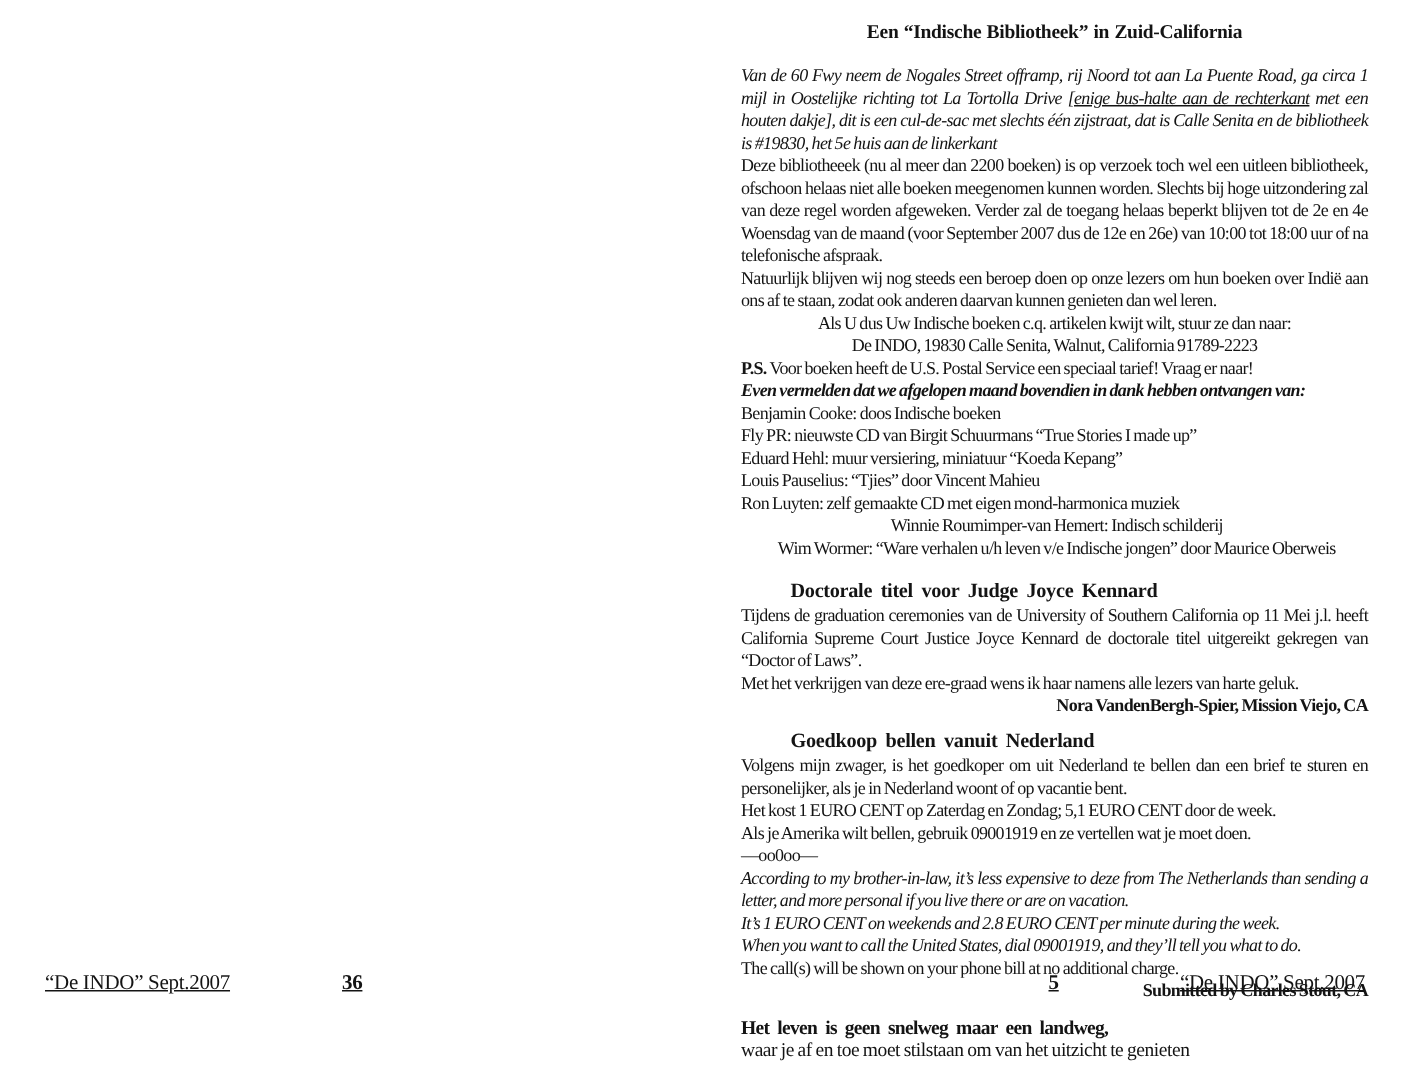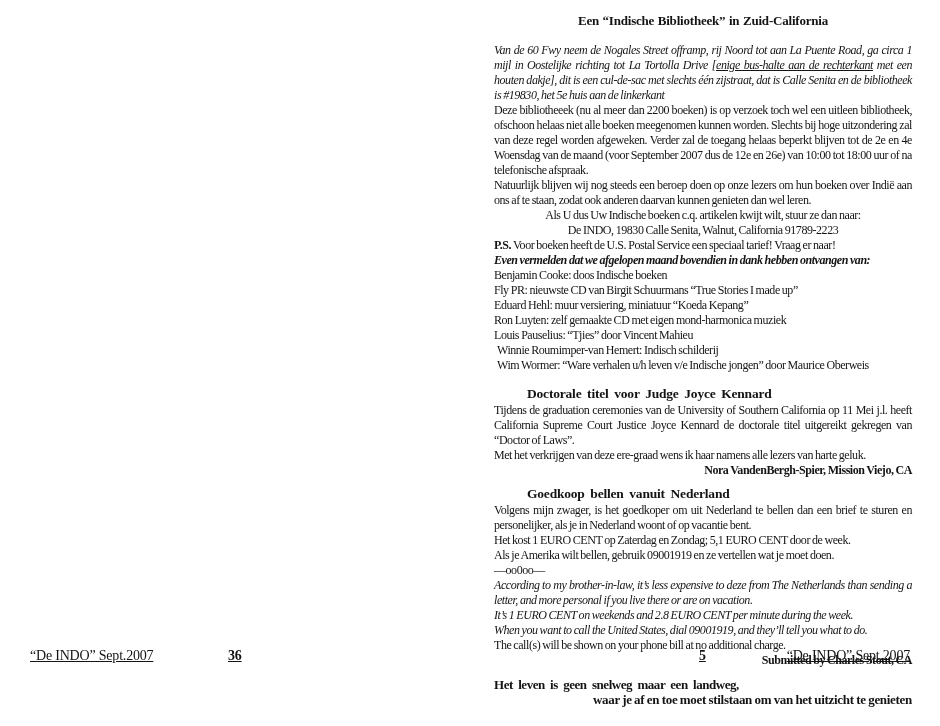--- a/index.html
+++ b/index.html
@@ -28,28 +28,28 @@
   .u { text-decoration: underline; }
   .center { text-align: center; }
   .sig { text-align: right; font-weight: bold; }
   .bold { font-weight: bold; }
   .heading {
     font-weight: bold; font-size: 13.5px;
     letter-spacing: -0.2px; word-spacing: 2.5px;
     margin-top: 13px; margin-bottom: 2px; margin-left: 33px;
   }
   .heading.mt8 { margin-top: 8px; }
-  .donor.indent { padding-left: 3px; }
+  .donor.indent { padding-left: 3px; text-align: center; }
   .closing1 {
     font-weight: bold; font-size: 13px;
     word-spacing: 2.5px; margin-top: 9px; font-family: Liberation Serif, serif;
   }
   .closing2 {
-    font-weight: bold; font-size: 13px;
-    text-align: right; letter-spacing: -0.3px;
+    font-weight: normal; font-size: 13px;
+    text-align: left; letter-spacing: -0.3px;
   }
   .footer-item { position: absolute; top: 648px; font-size: 14px; letter-spacing: -0.2px; text-decoration: underline; }
   .f-left-journal { left: 30px; }
   .f-left-page { left: 228px; font-weight: bold; }
   .f-right-page { left: 699px; font-weight: bold; }
   .f-right-journal { right: 30px; }
 </style>
 </head>
 <body>
 
@@ -74,22 +74,22 @@
       <p class="center">De INDO, 19830 Calle Senita, Walnut, California 91789-2223</p>
 
       <p><span class="bold">P.S.</span><span> Voor boeken heeft de U.S. Postal Service een speciaal tarief! Vraag er naar!</span></p>
 
       <p class="bold it">Even vermelden dat we afgelopen maand bovendien in dank hebben ontvangen van:</p>
 
       <div>
         <div class="donor">Benjamin Cooke: doos Indische boeken</div>
         <div class="donor">Fly PR: nieuwste CD van Birgit Schuurmans “True Stories I made up”</div>
         <div class="donor">Eduard Hehl: muur versiering, miniatuur “Koeda Kepang”</div>
+        <div class="donor">Louis Pauselius: “Tjies” door Vincent Mahieu</div>
         <div class="donor">Ron Luyten: zelf gemaakte CD met eigen mond-harmonica muziek</div>
-        <div class="donor">Louis Pauselius: “Tjies” door Vincent Mahieu</div>
         <div class="donor indent">Winnie Roumimper-van Hemert: Indisch schilderij</div>
         <div class="donor indent">Wim Wormer: “Ware verhalen u/h leven v/e Indische jongen” door Maurice Oberweis</div>
       </div>
     </div>
 
     <div>
       <h2 class="heading">Doctorale titel voor Judge Joyce Kennard</h2>
       <p class="just">Tijdens de graduation ceremonies van de University of Southern California op 11 Mei j.l. heeft California Supreme Court Justice Joyce Kennard de doctorale titel uitgereikt gekregen van “Doctor of Laws”.</p>
       <p>Met het verkrijgen van deze ere-graad wens ik haar namens alle lezers van harte geluk.</p>
       <p class="sig">Nora VandenBergh-Spier, Mission Viejo, CA</p>

